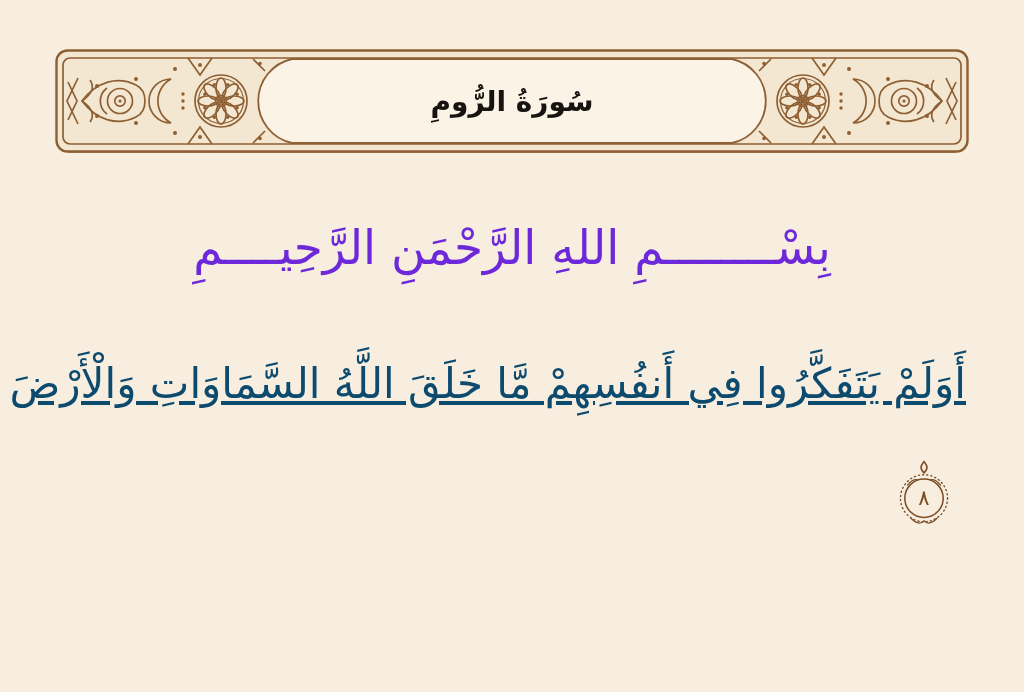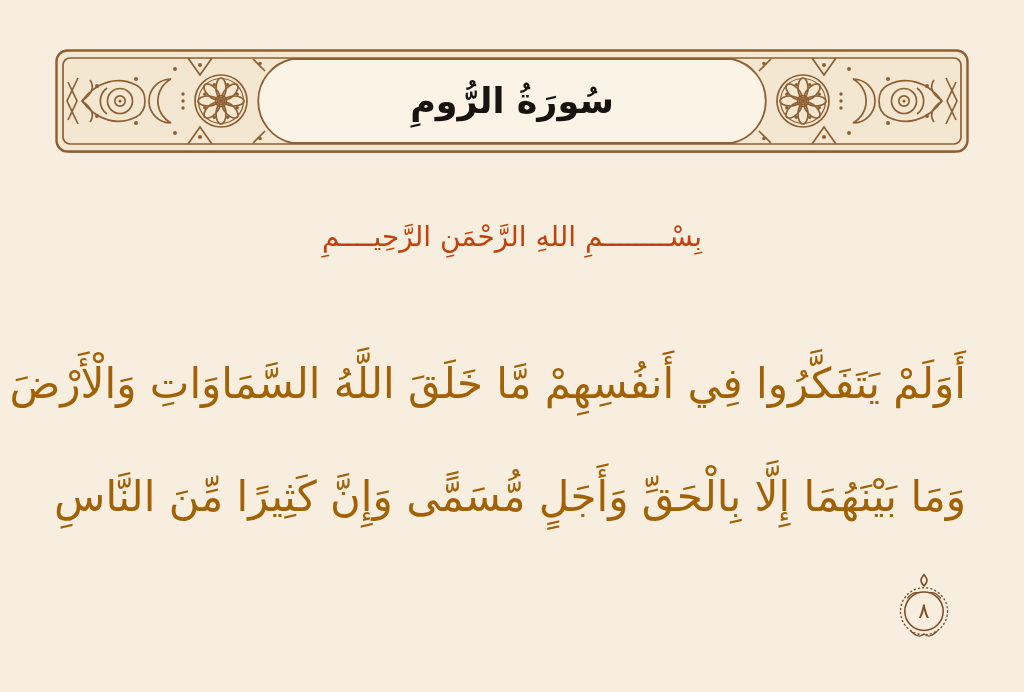--- a/index.html
+++ b/index.html
@@ -15,44 +15,45 @@
   
   .banner {
     position: absolute;
     left: 55px; top: 49px;
     width: 914px; height: 104px;
   }
   .banner svg { position: absolute; inset: 0; display: block; }
   .banner-title {
     position: absolute; inset: 0;
     display: flex; align-items: center; justify-content: center;
-    font-size: 35px; font-weight: bold;
+    font-size: 28px; font-weight: bold;
     color: #171310;
     direction: rtl;
     pointer-events: none;
   }
 
   
   .bismillah {
     position: absolute;
     top: 220px; left: 0; right: 0;
     text-align: center;
     direction: rtl;
-    font-size: 28px;
-    color: #c2410c;
+    font-size: 47px;
+    color: #6d28d9;
   }
 
   
   .verse {
     position: absolute;
     top: 327px; left: 58px; right: 58px;
     direction: rtl;
     text-align: right;
-    color: #a16207;
+    color: #0c4a6e;
     font-size: 42px;
+    text-decoration: underline;
   }
   .verse-line {
     height: 113px;
     line-height: 113px;
     white-space: nowrap;
   }
   .medallion {
     display: inline-block;
     width: 56px; height: 68px;
     vertical-align: -16px;
@@ -141,23 +142,20 @@
     <div class="banner-title" lang="ar" dir="rtl">سُورَةُ الرُّومِ</div>
   </div>
 
   <div class="bismillah" lang="ar" dir="rtl">بِسْــــــــمِ اللهِ الرَّحْمَنِ الرَّحِيــــمِ</div>
 
   <div class="verse" lang="ar" dir="rtl">
     <div class="verse-line">
       <span>أَوَلَمْ يَتَفَكَّرُوا فِي أَنفُسِهِمْ مَّا خَلَقَ اللَّهُ السَّمَاوَاتِ وَالْأَرْضَ</span>
     </div>
     <div class="verse-line">
-      <span>وَمَا بَيْنَهُمَا إِلَّا بِالْحَقِّ وَأَجَلٍ مُّسَمًّى وَإِنَّ كَثِيرًا مِّنَ النَّاسِ</span>
-    </div>
-    <div class="verse-line">
       <svg class="medallion" viewBox="0 0 64 78" aria-hidden="true">
         <g stroke="#7d4e26" fill="none" stroke-width="1.8" stroke-linecap="round">
           <path d="M 32,3 C 35,7 38,10 32,16 C 26,10 29,7 32,3 Z"></path>
           <circle cx="32" cy="45" r="27" stroke-width="1.6" stroke-dasharray="1.2 3.6"></circle>
           <circle cx="32" cy="45" r="22"></circle>
           <path d="M 17,68 C 23,74 28,75 32,71" stroke-width="1.4"></path>
           <path d="M 47,68 C 41,74 36,75 32,71" stroke-width="1.4"></path>
           <path d="M 13,30 C 17,25 21,23 25,24" stroke-width="1.4"></path>
           <path d="M 51,30 C 47,25 43,23 39,24" stroke-width="1.4"></path>
         </g>

